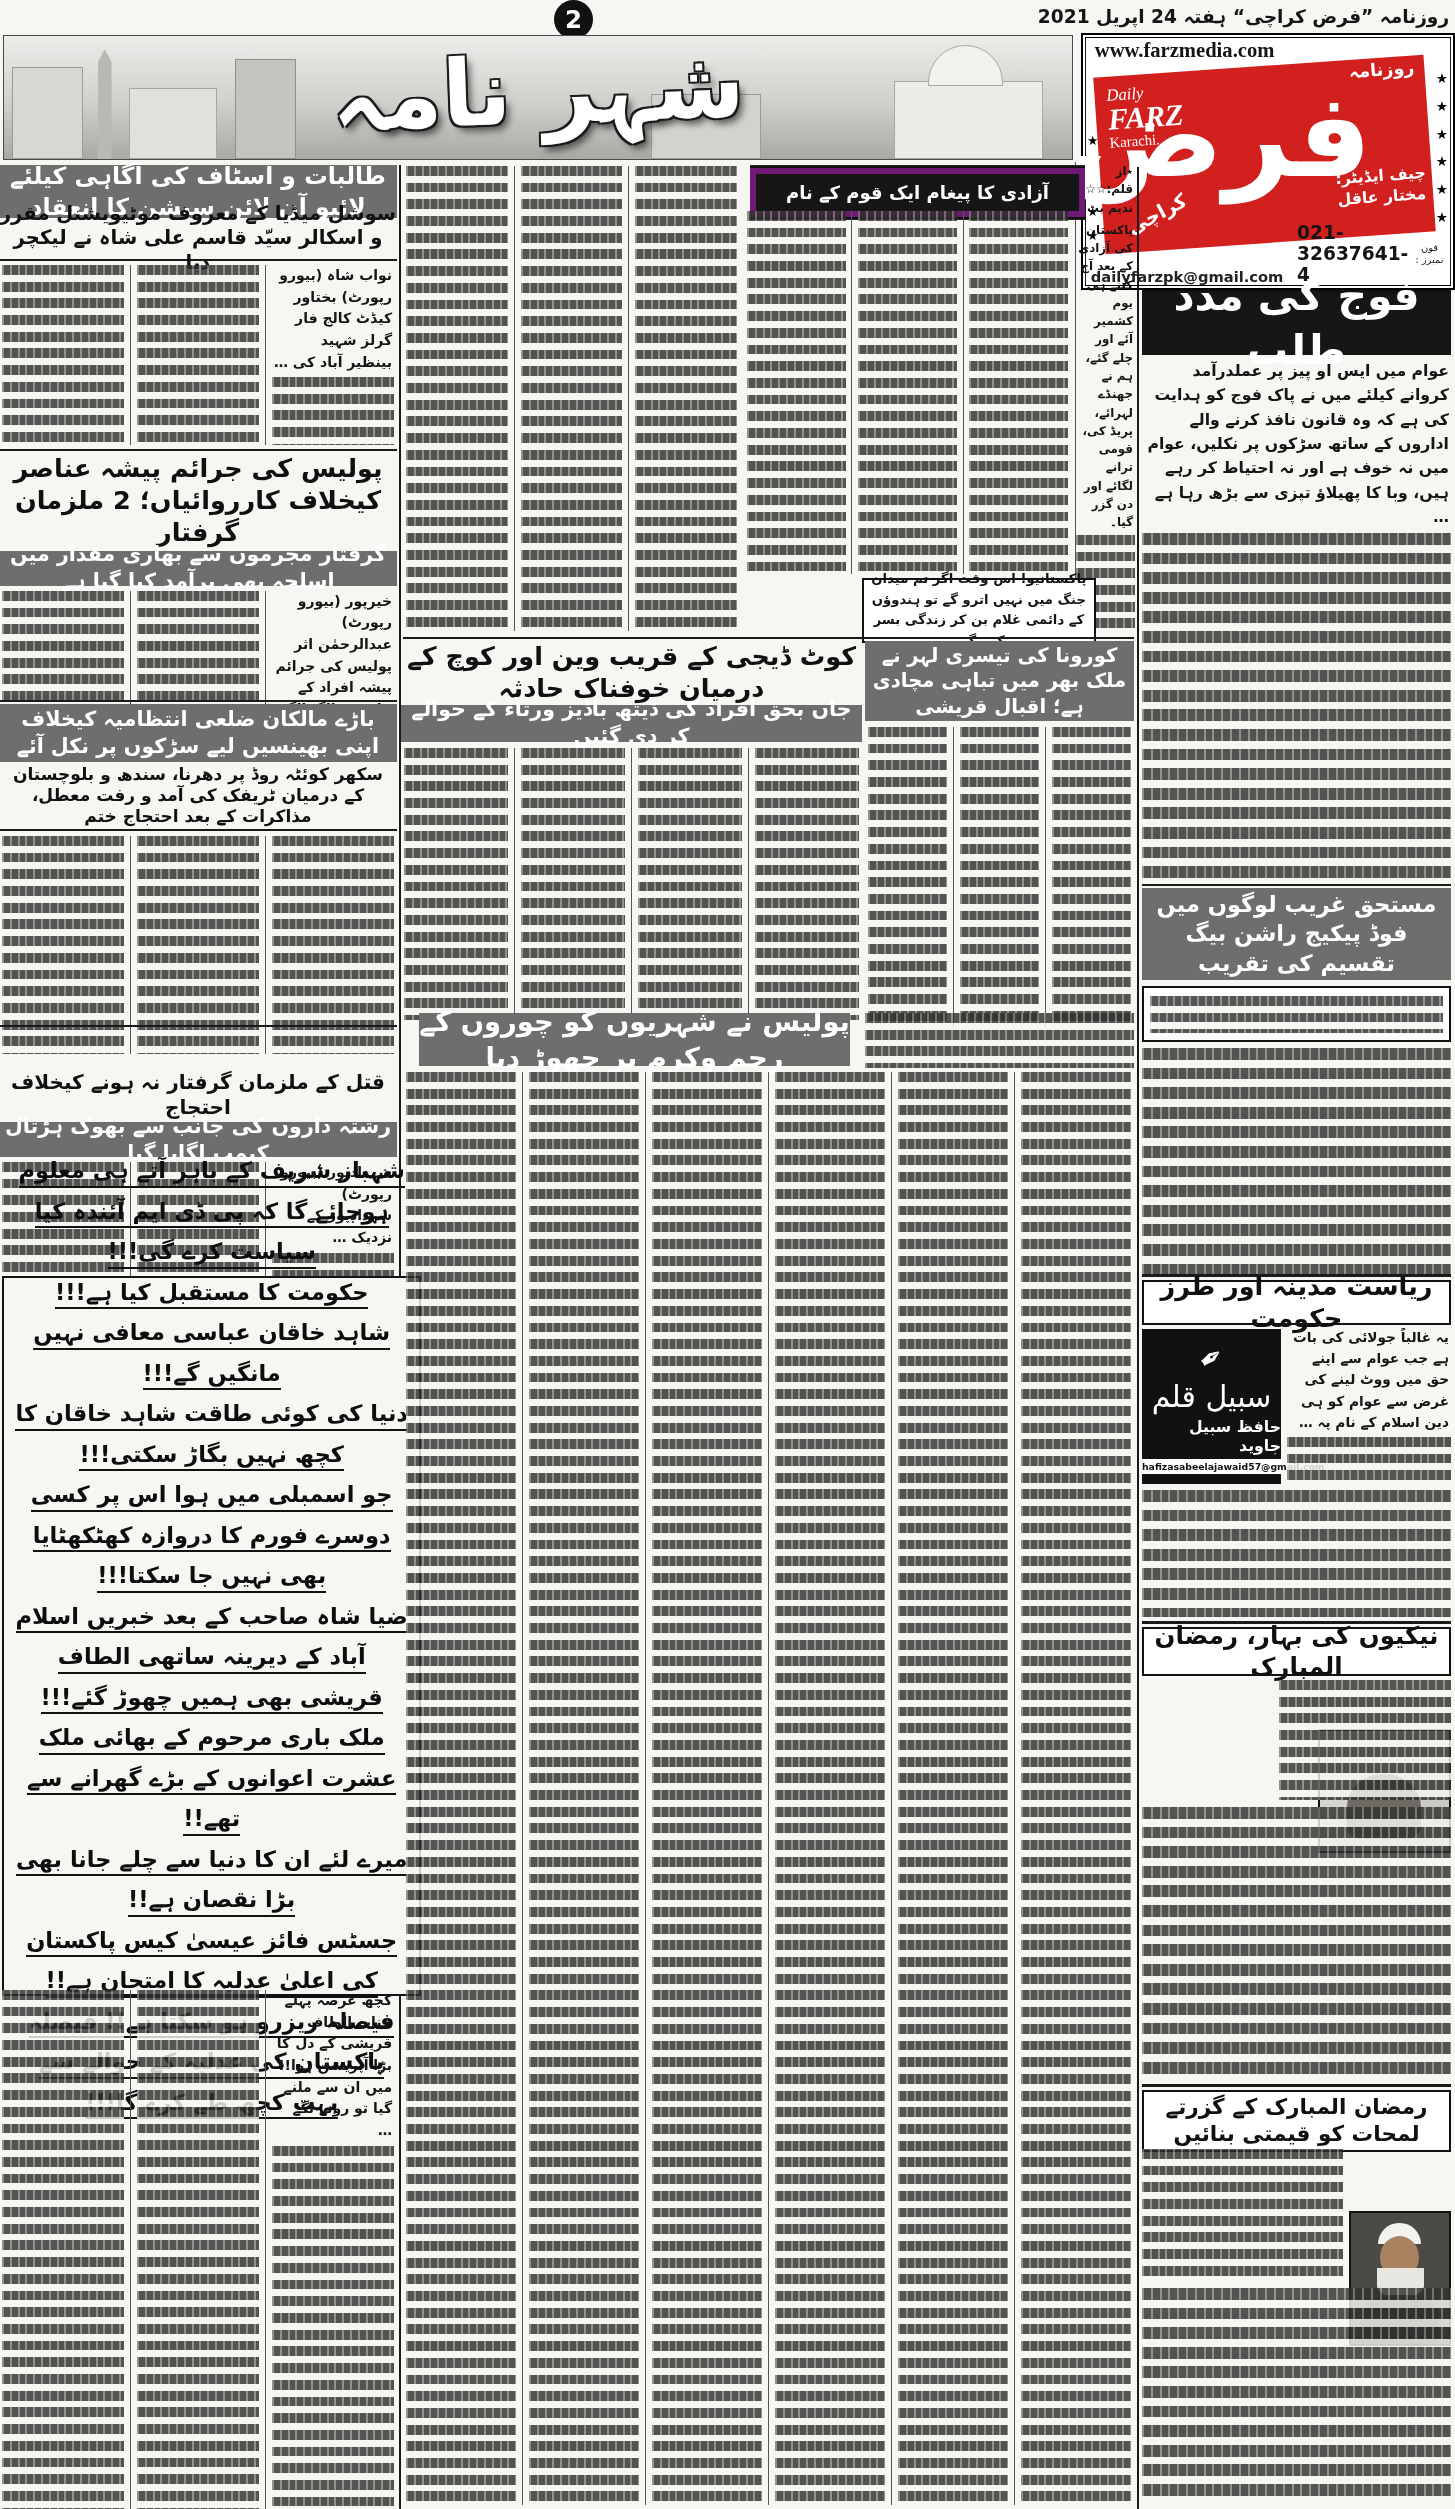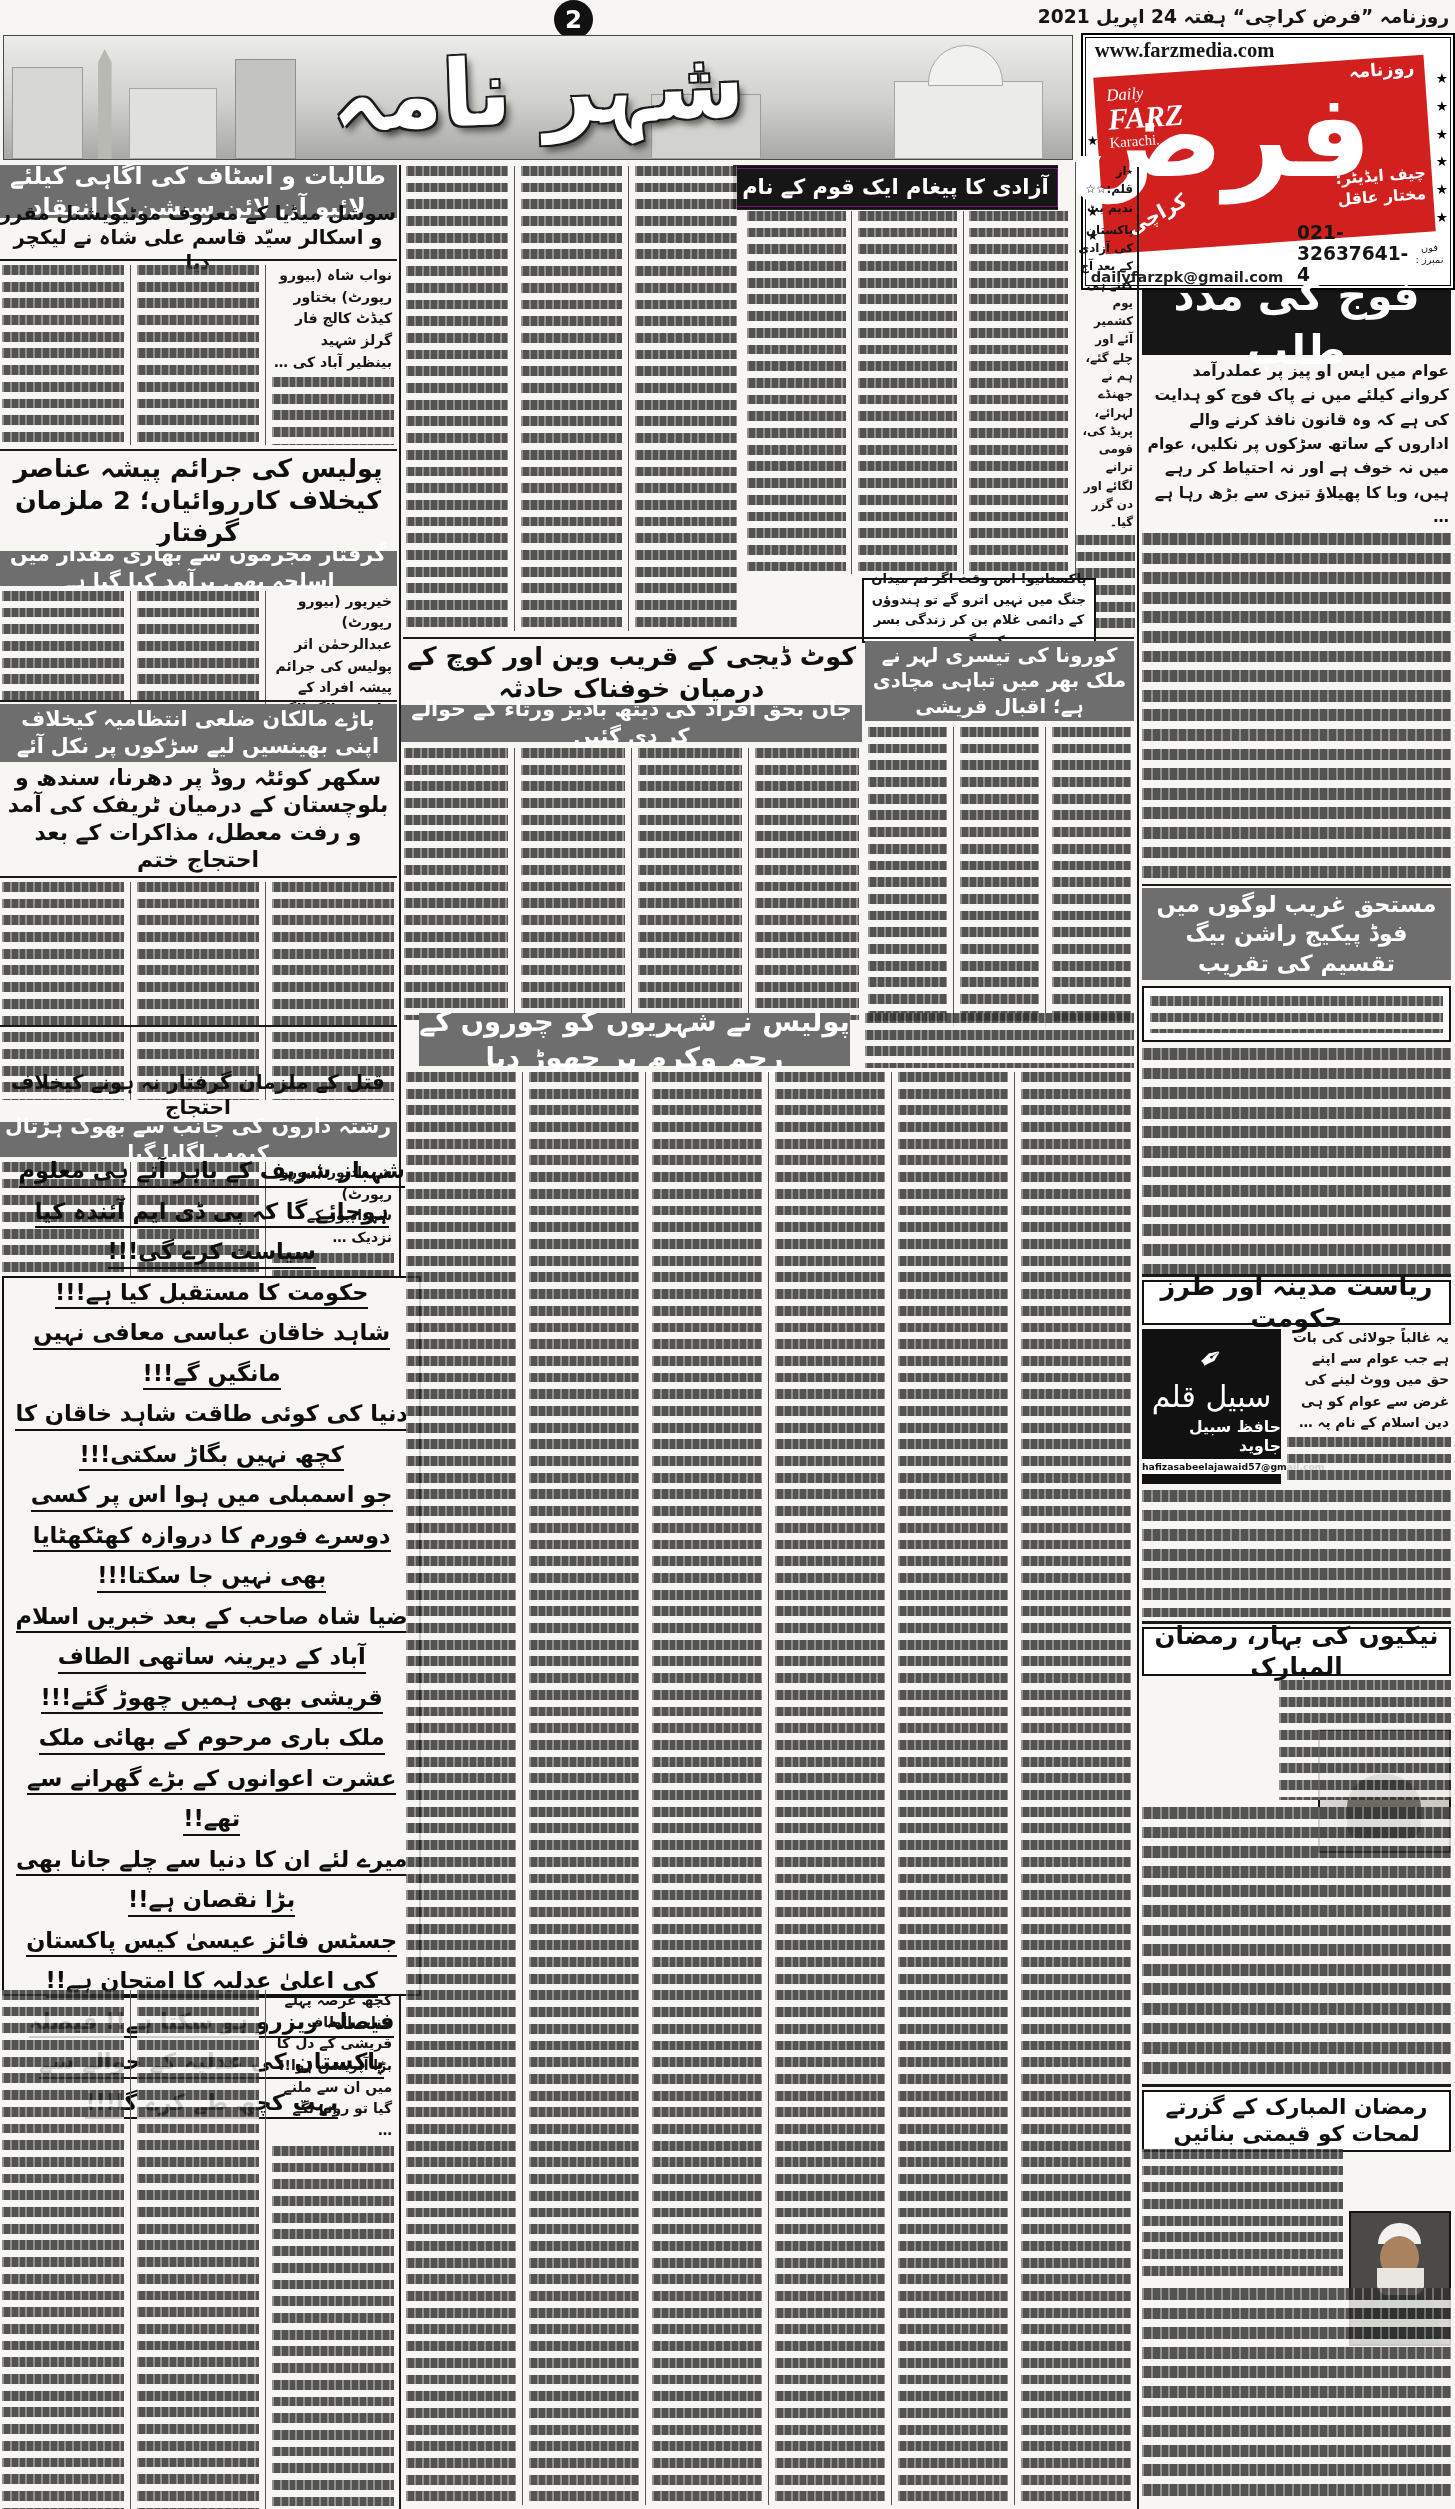--- a/index.html
+++ b/index.html
@@ -153,21 +153,21 @@
         <div class="col">
             <div class="sim fill"></div>
           </div>
       </div>
     </div>
   </section>
   <div class="abs hline" style="left:0;top:700px;width:398px;height:2px;"></div>
 
   <section class="abs" style="left:0;top:704px;width:398px;height:321px;">
     <div class="bar" style="min-height:39px;font-size:20.6px;padding:2px 3.9px;">باڑے مالکان ضلعی انتظامیہ کیخلاف اپنی بھینسیں لیے سڑکوں پر نکل آئے</div>
-    <div class="head-plain" style="min-height:51px;font-size:22px;padding:2px 8px;border-bottom:2px solid #1a1a1a;">سکھر کوئٹہ روڈ پر دھرنا، سندھ و بلوچستان کے درمیان ٹریفک کی آمد و رفت معطل، مذاکرات کے بعد احتجاج ختم</div>
+    <div class="head-plain" style="min-height:51px;font-size:17px;padding:2px 8px;border-bottom:2px solid #1a1a1a;">سکھر کوئٹہ روڈ پر دھرنا، سندھ و بلوچستان کے درمیان ٹریفک کی آمد و رفت معطل، مذاکرات کے بعد احتجاج ختم</div>
     <div style="height:218px;padding-top:4.9px;">
       <div class="cols">
         <div class="col">
             <div class="sim fill"></div>
           </div>
         <div class="col">
             <div class="sim fill"></div>
           </div>
         <div class="col">
             <div class="sim fill"></div>
@@ -224,21 +224,21 @@
     </div>
 
   </section>
 
   <section class="abs" style="left:404px;top:162px;width:731px;height:473px;">
     <div class="abs" style="left:672px;top:0;width:59px;height:473px;border-inline-end:1px solid #555;display:flex;flex-direction:column;">
       <p class="lead" style="font-size:11.8px;">٭از قلم:☆☆ ندیم بٹ</p>
       <p class="lead" style="font-size:11.8px;">پاکستان کی آزادی کے بعد آج کتنے ہی یوم کشمیر آئے اور چلے گئے، ہم نے جھنڈے لہرائے، پریڈ کی، قومی ترانے لگائے اور دن گزر گیا۔</p>
       <div class="sim fill"></div>
     </div>
-    <div class="abs bar black" style="left:330px;top:5.9px;width:323px;height:37px;font-size:21px;border:1px solid #701a75;box-shadow:0 -2.9px 0 #111,0 2.9px 0 #111;">آزادی کا پیغام ایک قوم کے نام</div>
+    <div class="abs bar black" style="left:347px;top:5.9px;width:323px;height:37px;font-size:18px;border:6px solid #701a75;box-shadow:0 -2.9px 0 #111,0 2.9px 0 #111;">آزادی کا پیغام ایک قوم کے نام</div>
     <div class="abs" style="left:0;top:3.9px;width:337px;height:465px;">
       <div class="cols">
         <div class="col">
             <div class="sim fill"></div>
           </div>
         <div class="col">
             <div class="sim fill"></div>
           </div>
         <div class="col">
             <div class="sim fill"></div>

